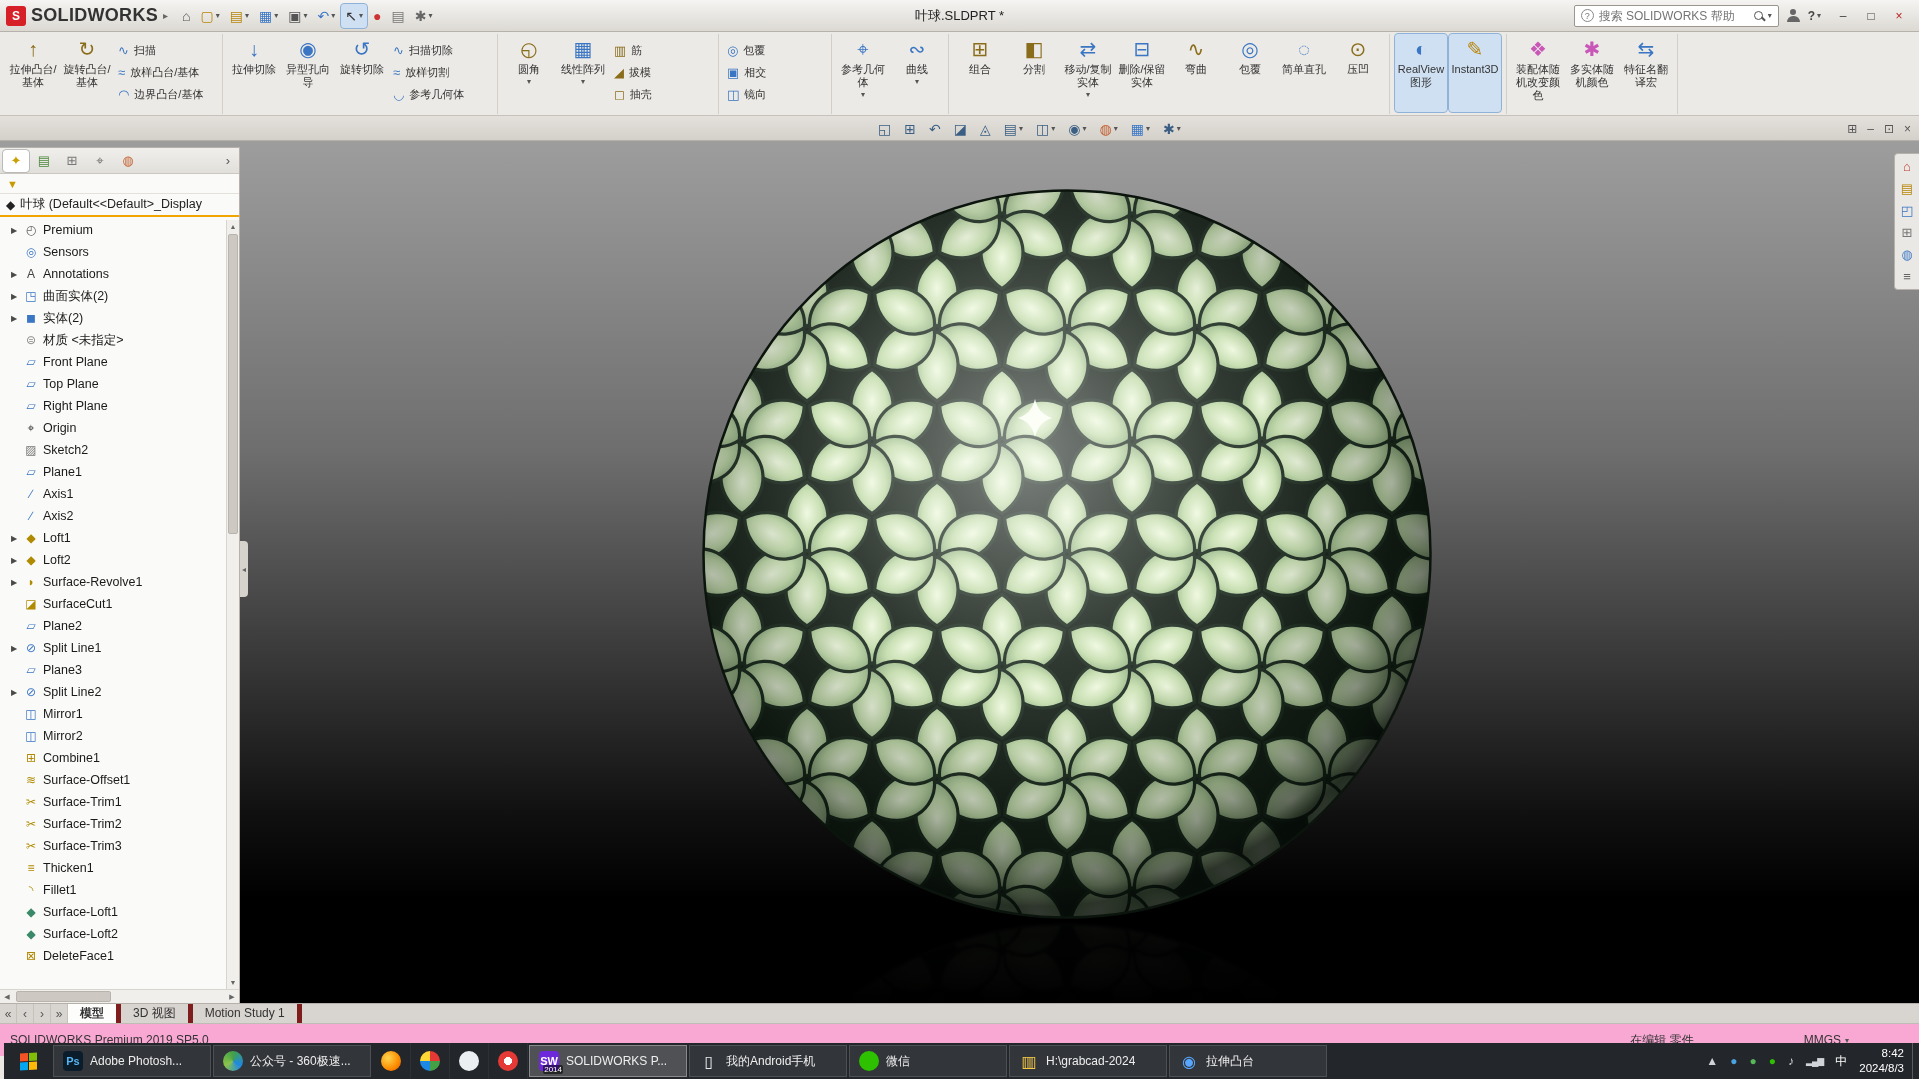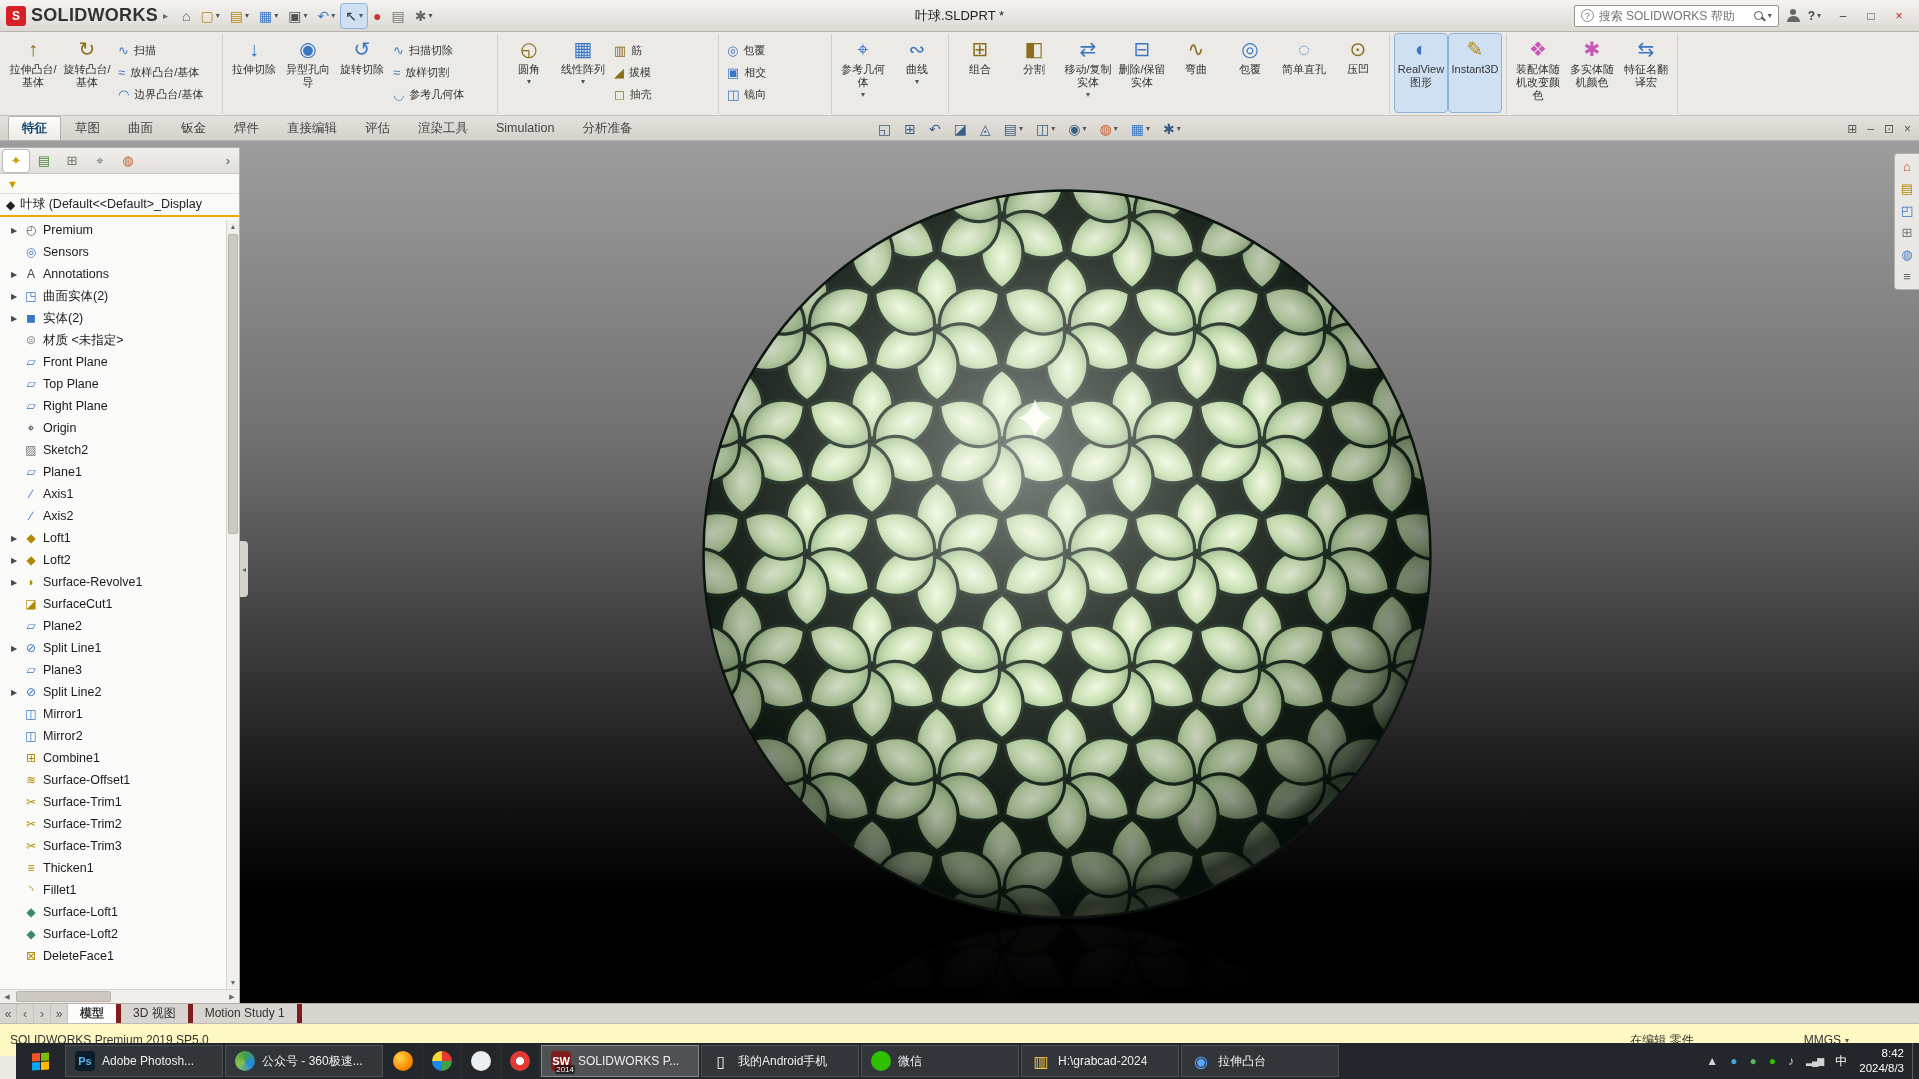--- a/index.html
+++ b/index.html
@@ -107,27 +107,27 @@
   .hscroll .thumb{position:absolute;left:2px;top:1px;bottom:1px;width:45%;background:#cdc9c2;border:1px solid #b8b4ad;border-radius:2px}
 
   
   .doc-tabs{position:absolute;top:1003px;left:0;right:0;height:20px;background:#d8d5d0;
     border-top:1px solid #b4b0a9;display:flex;align-items:stretch;font-size:12px}
   .dt-nav{width:17px;display:grid;place-items:center;color:#555;border-right:1px solid #c6c2bb}
   .dtab{padding:0 12px;line-height:19px;color:#333;border-right:5px solid #7f1d1d}
   .dtab.active{background:#fdfdfc;font-weight:bold}
 
   
-  .statusbar{position:absolute;top:1023px;left:0;right:0;height:20px;background:#fef9c3;border-top:1px solid #c0bcb5;
+  .statusbar{position:absolute;top:1023px;left:0;right:0;height:20px;background:#f9a8d4;border-top:1px solid #c0bcb5;
     display:flex;align-items:center;padding:16px 10px;font-size:12px;color:#333}
   .sb-editing{margin-left:auto;margin-right:110px}
   .sb-units{display:flex;align-items:center;gap:4px;margin-right:60px}
 
   
-  .taskbar{position:absolute;top:1043px;left:16px;right:0;height:36px;background:#23262a;display:flex;align-items:stretch}
+  .taskbar{position:absolute;top:1043px;left:4px;right:0;height:36px;background:#23262a;display:flex;align-items:stretch}
   .start-btn{width:48px;display:grid;place-items:center;flex:none}
   .winlogo{display:grid;grid-template-columns:8px 8px;grid-template-rows:8px 8px;gap:1px;transform:skewY(-3deg)}
   .winlogo span:nth-child(1){background:#f35325}.winlogo span:nth-child(2){background:#81bc06}
   .winlogo span:nth-child(3){background:#05a6f0}.winlogo span:nth-child(4){background:#ffba08}
   .task-item{display:flex;align-items:center;gap:7px;padding:0 9px;color:#eee;font-size:12px;flex:none;position:relative;
     border-right:1px solid rgba(255,255,255,.05)}
   .task-item.window{width:158px;background:rgba(255,255,255,.07);border:1px solid rgba(255,255,255,.14);margin:2px 1px}
   .task-item.active{background:rgba(255,255,255,.2);border-color:rgba(255,255,255,.32)}
   .task-item .lbl{overflow:hidden;text-overflow:ellipsis;white-space:nowrap}
   .tb-ic{width:20px;height:20px;border-radius:4px;display:grid;place-items:center;font-weight:bold;font-size:11px;flex:none;position:relative}
@@ -374,32 +374,20 @@
           <div class="rib-lbl" data-name="ribbon-button-label">多实体随机颜色</div>
         </div>
         <div class="rib-big" data-name="feature-name-translate-button">
           <div class="rib-ic" data-name="feature-name-translate-icon" style="color: rgb(58, 118, 196);">⇆</div>
           <div class="rib-lbl" data-name="ribbon-button-label">特征名翻译宏</div>
         </div>
       </div>
     </div>
 
   <div class="tabrow" data-name="ribbon-tab-row">
-    <div style="display:flex" data-name="ribbon-tabs">
-        <div class="tab active" data-name="tab-特征">特征</div>
-        <div class="tab" data-name="tab-草图">草图</div>
-        <div class="tab" data-name="tab-曲面">曲面</div>
-        <div class="tab" data-name="tab-钣金">钣金</div>
-        <div class="tab" data-name="tab-焊件">焊件</div>
-        <div class="tab" data-name="tab-直接编辑">直接编辑</div>
-        <div class="tab" data-name="tab-评估">评估</div>
-        <div class="tab" data-name="tab-渲染工具">渲染工具</div>
-        <div class="tab" data-name="tab-Simulation">Simulation</div>
-        <div class="tab" data-name="tab-分析准备">分析准备</div>
-      </div>
     <div class="headsup" data-name="headsup-view-toolbar">
         <span class="hu-btn" data-name="zoom-fit-button">
           <span data-name="zoom-fit-icon">◱</span>
         </span>
         <span class="hu-btn" data-name="zoom-area-button">
           <span data-name="zoom-area-icon">⊞</span>
         </span>
         <span class="hu-btn" data-name="previous-view-button">
           <span data-name="previous-view-icon">↶</span>
         </span>
@@ -787,21 +775,21 @@
         <div class="task-item" data-name="taskbar-pinned-360-safe-button">
           <div class="tb-ic circle" data-name="pinned-360-safe-icon" style="background: conic-gradient(rgb(229, 57, 53) 0deg, rgb(229, 57, 53) 25%, rgb(67, 160, 71) 25%, rgb(67, 160, 71) 50%, rgb(30, 136, 229) 50%, rgb(30, 136, 229) 75%, rgb(253, 216, 53) 75%, rgb(253, 216, 53) 100%); color: rgb(255, 255, 255);"></div>
         </div>
         <div class="task-item" data-name="taskbar-pinned-capture-button">
           <div class="tb-ic circle" data-name="pinned-capture-icon" style="background: rgb(236, 239, 241); color: rgb(85, 85, 85);"></div>
         </div>
         <div class="task-item" data-name="taskbar-pinned-recorder-button">
           <div class="tb-ic circle" data-name="pinned-recorder-icon" style="background: radial-gradient(circle, rgb(255, 255, 255) 0px, rgb(255, 255, 255) 28%, rgb(229, 57, 53) 30%); color: rgb(255, 255, 255);"></div>
         </div>
         <div class="task-item window active" data-name="taskbar-solidworks-button">
-          <div class="tb-ic square" data-name="solidworks-icon" style="background: #7f1d1d; color: rgb(255, 255, 255);">SW<span class="tb-badge" data-name="solidworks-badge">2014</span></div>
+          <div class="tb-ic square" data-name="solidworks-icon" style="background: #6d28d9; color: rgb(255, 255, 255);">SW<span class="tb-badge" data-name="solidworks-badge">2014</span></div>
           <span class="lbl" data-name="taskbar-item-label">SOLIDWORKS P...</span>
         </div>
         <div class="task-item window" data-name="taskbar-android-phone-button">
           <div class="tb-ic plain" data-name="android-phone-icon" style="color: rgb(232, 234, 237);">▯</div>
           <span class="lbl" data-name="taskbar-item-label">我的Android手机</span>
         </div>
         <div class="task-item window" data-name="taskbar-wechat-button">
           <div class="tb-ic circle" data-name="wechat-icon" style="background: rgb(45, 193, 0); color: rgb(255, 255, 255);"></div>
           <span class="lbl" data-name="taskbar-item-label">微信</span>
         </div>

